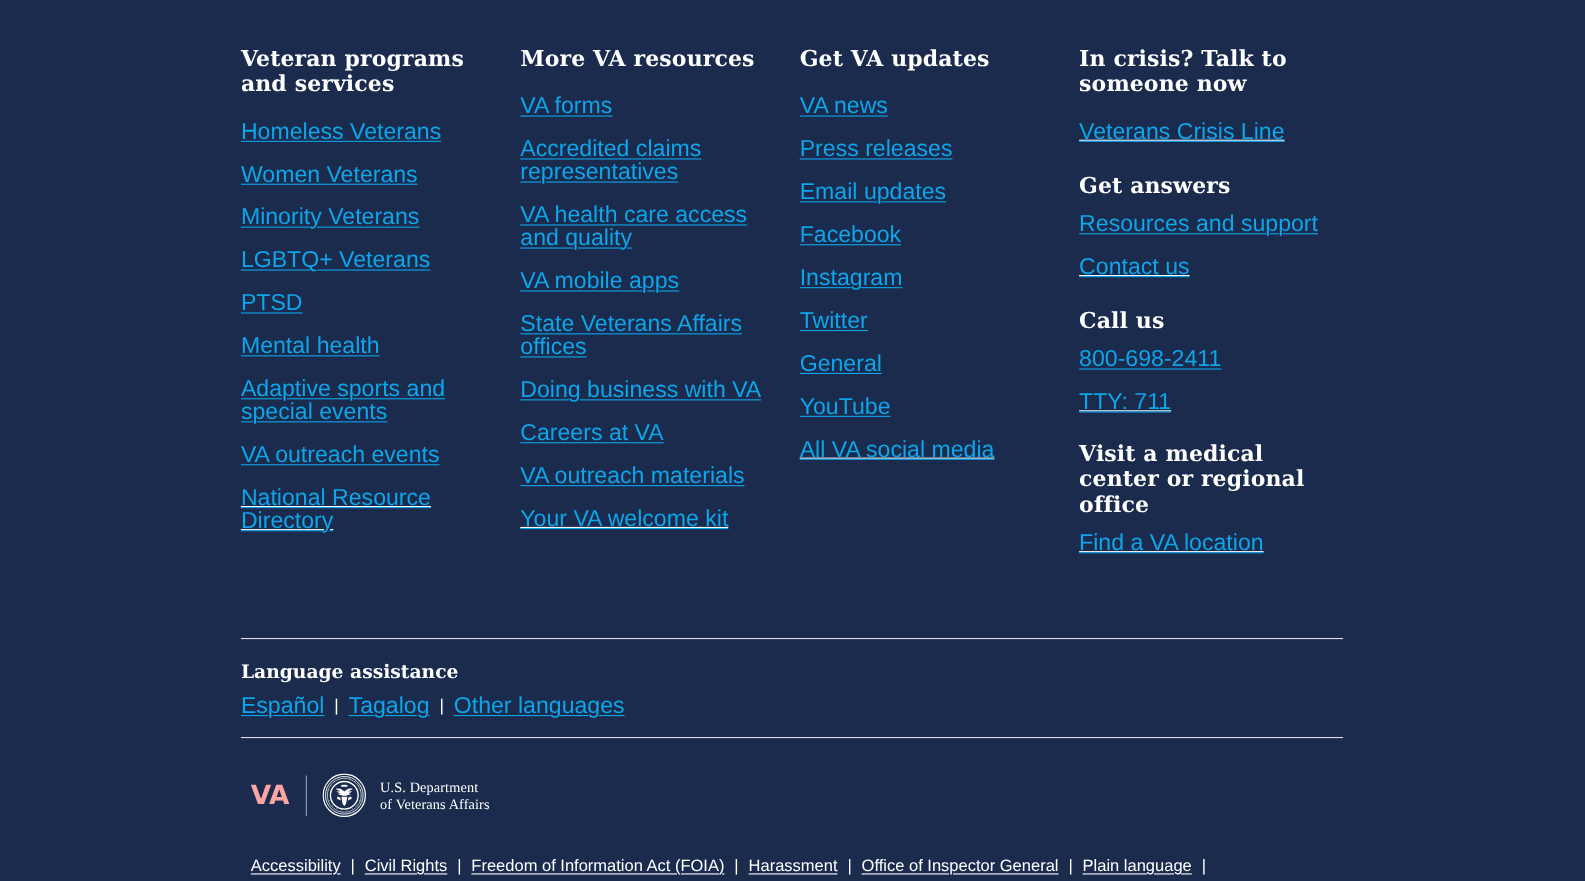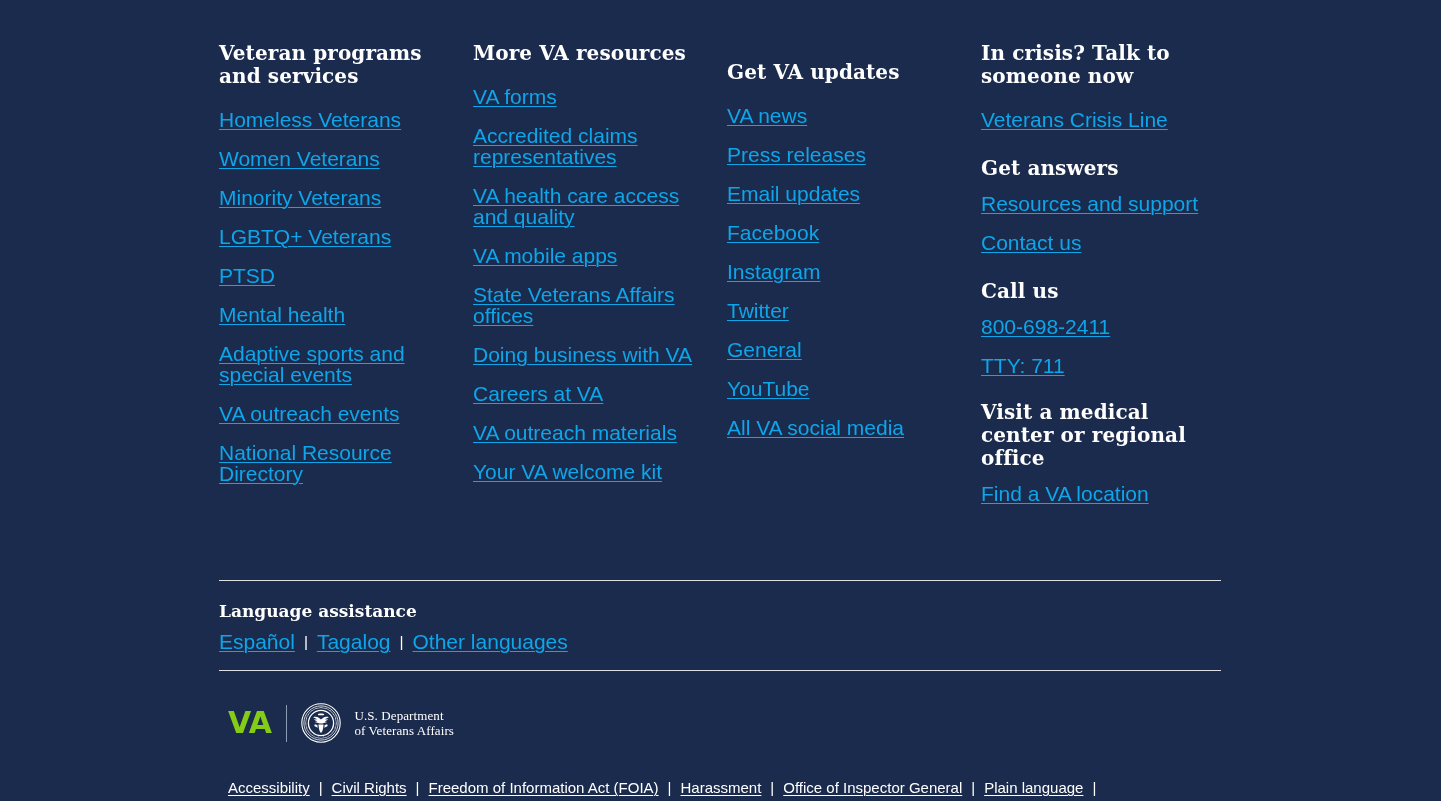--- a/index.html
+++ b/index.html
@@ -34,21 +34,21 @@
   .columns {
     display: flex;
     padding-top: 42px;
     align-items: flex-start;
   }
   .col {
     box-sizing: border-box;
   }
   .col-1 { width: 254px; padding-right: 24px; }
   .col-2 { width: 254px; padding-right: 24px; }
-  .col-3 { width: 254px; padding-right: 24px; margin-top: 19px; }
+  .col-3 { width: 254px; padding-right: 24px; }
   .col-4 { width: 240px; }
 
   .col-heading {
     font-family: "DejaVu Serif", "Liberation Serif", serif;
     font-weight: bold;
     font-size: 20px;
     line-height: 23px;
     color: #ffffff;
     margin: 0 0 22px 0;
     letter-spacing: 0.1px;
@@ -65,20 +65,21 @@
   .link-list {
     list-style: none;
     margin: 0;
     padding: 0;
   }
   .link-list li {
     margin: 0 0 18px 0;
   }
   .link-list li:last-child {
     margin-bottom: 0;
+    text-decoration: underline;
   }
 
   a.footer-link {
     color: #0ea5e9;
     font-size: 21px;
     line-height: 19px;
     text-decoration: underline;
     text-underline-offset: 2px;
     text-decoration-thickness: 1px;
     cursor: pointer;
@@ -127,24 +128,24 @@
     padding-left: 9px;
   }
   .va-logo {
     display: flex;
     align-items: center;
     height: 46px;
   }
   .va-wordmark {
     font-family: "DejaVu Sans", sans-serif;
     font-weight: bold;
-    font-size: 30px;
+    font-size: 24px;
     letter-spacing: -0.5px;
     line-height: 30px;
-    color: #84cc16;
+    color: #fca5a5;
     text-align: center;
   }
   .logo-rule {
     width: 1px;
     height: 37px;
     background: #8d9cb5;
     margin: 0 14px 0 15px;
   }
   .va-seal {
     width: 40px;

